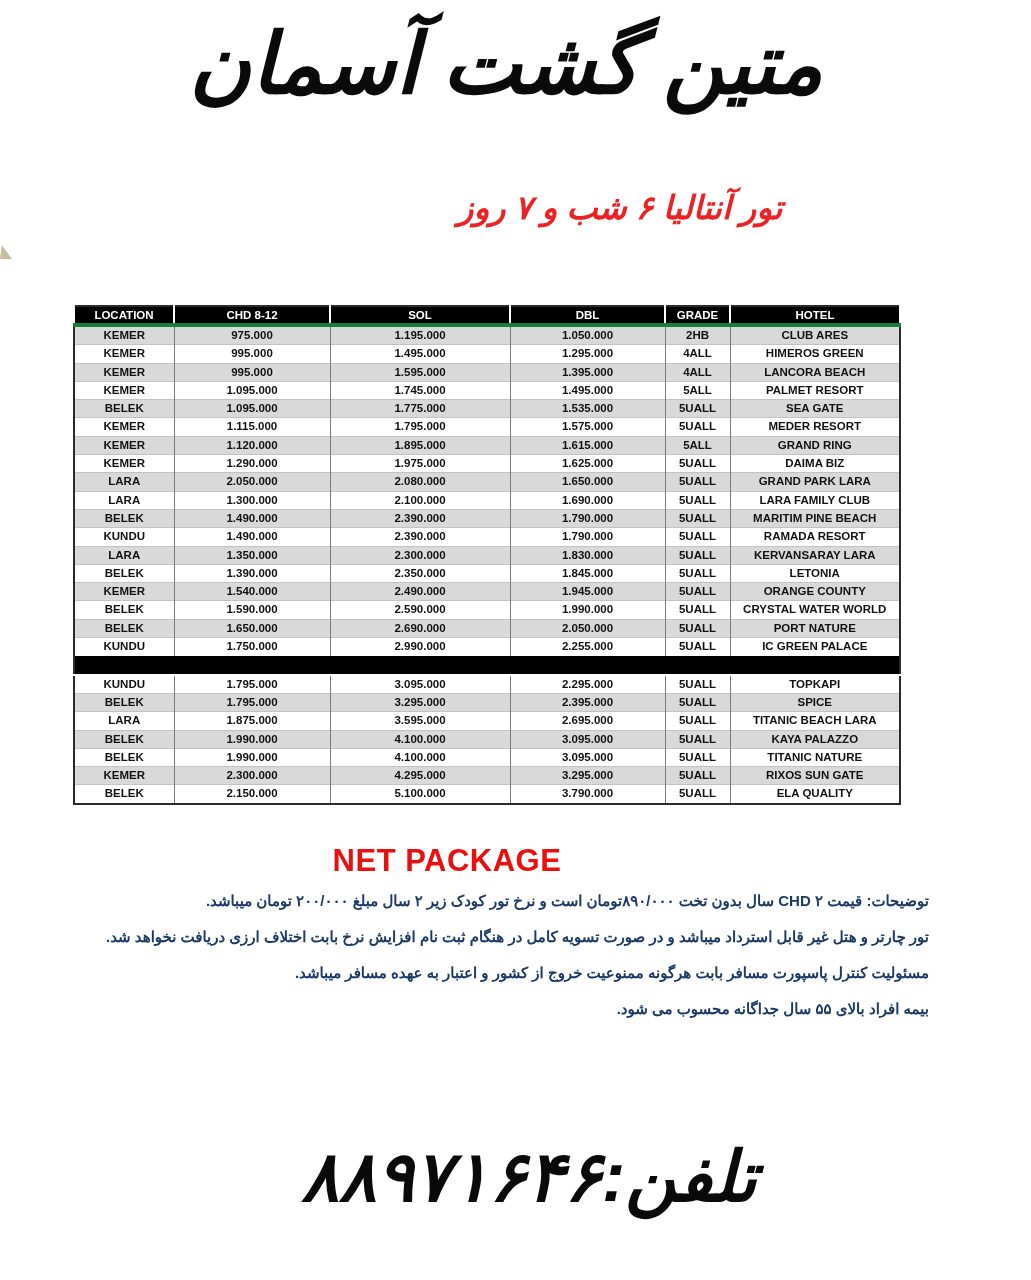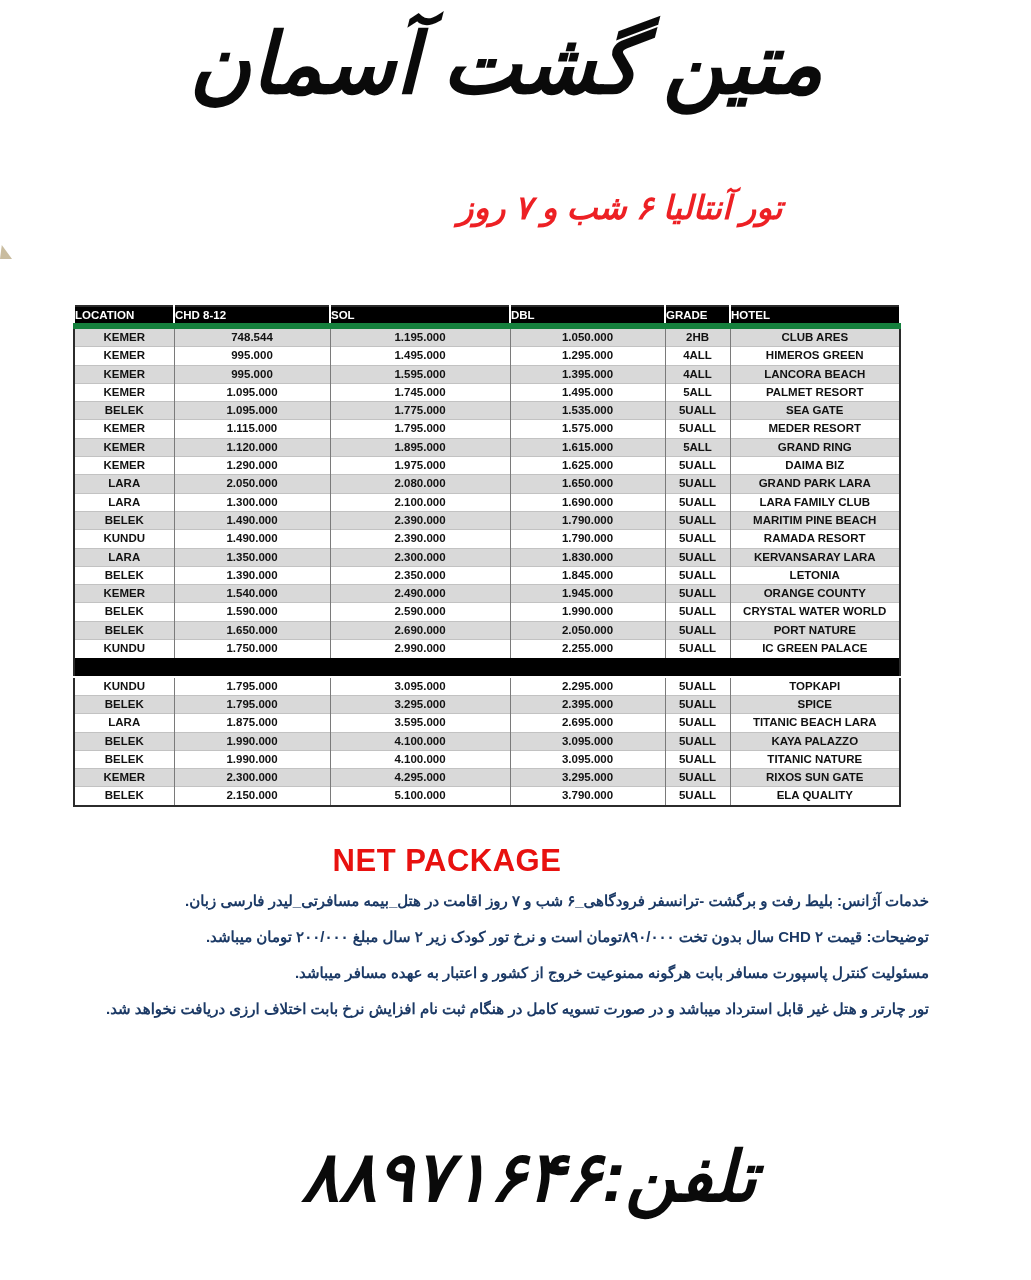--- a/index.html
+++ b/index.html
@@ -31,21 +31,21 @@
     color:var(--subtitle-red);white-space:nowrap;
   }
   .price-table{
     position:absolute;top:305px;left:73px;width:826px;
     border-collapse:collapse;border:2px solid #2b2b2b;table-layout:fixed;
   }
   .price-table th{
     background:var(--header-bg);color:#ffffff;
     font-size:11.5px;font-weight:bold;height:16px;padding:0;
     border-left:2px solid #ffffff;border-right:2px solid #ffffff;
-    border-bottom:6px solid #15803d;text-align:left;
+    border-bottom:4px solid #15803d;text-align:center;
   }
   .price-table td{
     font-size:11.5px;font-weight:bold;color:#111111;
     height:17.3px;line-height:17.3px;padding:0;text-align:center;
     border-left:1px solid #7a7a7a;border-right:1px solid #7a7a7a;
     border-top:1px solid #c2c2c2;background:#ffffff;
     overflow:hidden;white-space:nowrap;
   }
   .sec0 tr:nth-child(odd) td{background:var(--row-stripe);}
   .sec1 tr:nth-child(even) td{background:var(--row-stripe);}
@@ -100,21 +100,21 @@
           <th>CHD 8-12</th>
           <th>SOL</th>
           <th>DBL</th>
           <th>GRADE</th>
           <th>HOTEL</th>
         </tr>
     </thead>
     <tbody id="sec0" class="sec0">
         <tr>
           <td>KEMER</td>
-          <td>748.544</td>
+          <td>975.000</td>
           <td>1.195.000</td>
           <td>1.050.000</td>
           <td>2HB</td>
           <td>CLUB ARES</td>
         </tr>
         <tr>
           <td>KEMER</td>
           <td>995.000</td>
           <td>1.495.000</td>
           <td>1.295.000</td>
@@ -311,21 +311,21 @@
           <td>3.790.000</td>
           <td>5UALL</td>
           <td>ELA QUALITY</td>
         </tr>
       </tbody>
   </table>
 
   <div class="net-package">NET PACKAGE</div>
 
   <div class="notes" id="notes">
-      <p>خدمات آژانس: بلیط رفت و برگشت  -ترانسفر فرودگاهی_۶ شب و ۷ روز اقامت در هتل_بیمه مسافرتی_لیدر فارسی زبان.</p>
       <p>توضیحات: قیمت CHD ۲ سال بدون تخت ۸۹۰/۰۰۰تومان است و نرخ تور کودک زیر ۲ سال مبلغ ۲۰۰/۰۰۰ تومان میباشد.</p>
+      <p>تور چارتر و هتل غیر قابل استرداد میباشد و در صورت تسویه کامل در هنگام ثبت نام افزایش نرخ بابت اختلاف ارزی دریافت نخواهد شد.</p>
       <p>مسئولیت کنترل پاسپورت مسافر بابت هرگونه ممنوعیت خروج از کشور و اعتبار به عهده مسافر میباشد.</p>
-      <p>تور چارتر و هتل غیر قابل استرداد میباشد و در صورت تسویه کامل در هنگام ثبت نام افزایش نرخ بابت اختلاف ارزی دریافت نخواهد شد.</p>
+      <p>بیمه افراد بالای ۵۵ سال جداگانه محسوب می شود.</p>
     </div>
 
   <p class="phone">تلفن:۸۸۹۷۱۶۴۶</p>
 
 </div>
 
 </body></html>

